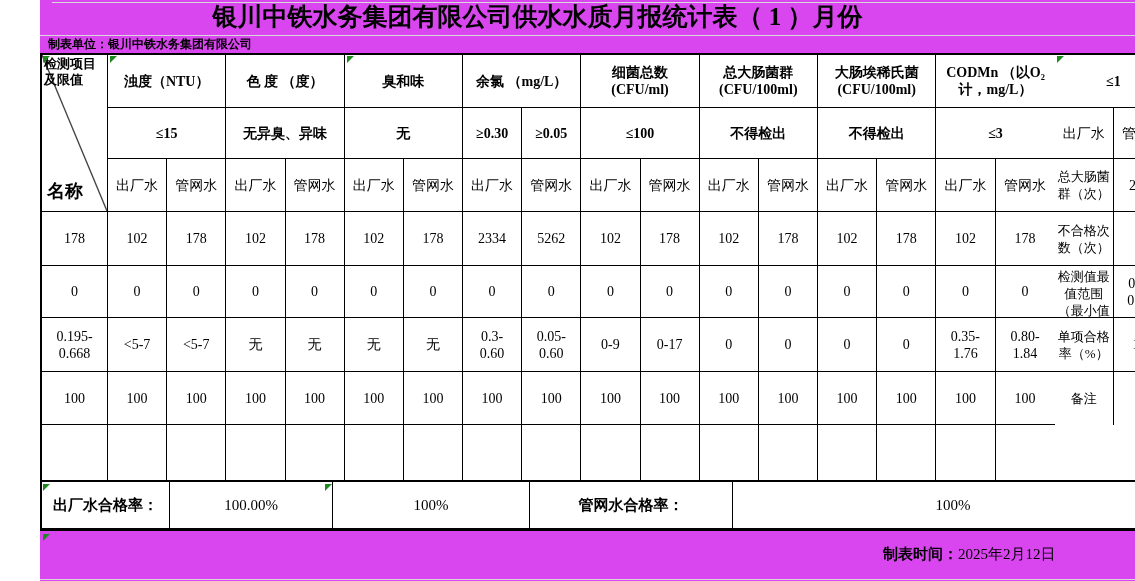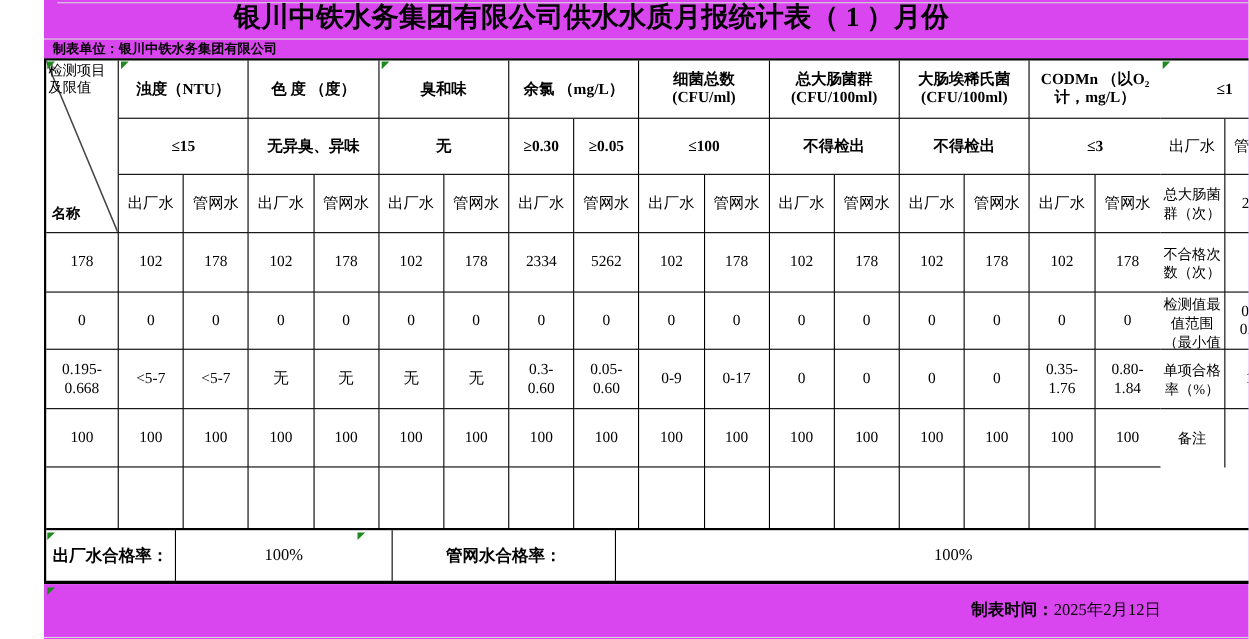--- a/index.html
+++ b/index.html
@@ -24,22 +24,22 @@
   .last{border-right:none;}
   .cells{display:contents;}
   .cells .c:last-child{border-right:none;}
   .nb .c{border-bottom:none;}
   .rl{font-size:13px;line-height:17px;padding:0 1px;}
   .rl.top{align-items:flex-start;padding-top:2px;}
   
   #corner{grid-column:1;grid-row:1/4;position:relative;display:block;
           border-right:1px solid #000;border-bottom:1px solid #000;box-sizing:border-box;}
   #corner svg{position:absolute;left:0;top:0;width:100%;height:100%;}
-  #corner .t1{position:absolute;left:2px;top:1px;font-size:13px;font-weight:normal;line-height:16px;}
-  #corner .t2{position:absolute;left:5px;bottom:8px;font-size:13px;font-weight:bold;}
+  #corner .t1{position:absolute;left:2px;top:1px;font-size:13px;font-weight:bold;line-height:16px;}
+  #corner .t2{position:absolute;left:5px;bottom:8px;font-size:18px;font-weight:bold;}
   
   #sumrow{display:flex;border-top:2px solid #000;height:48px;box-sizing:border-box;}
   .sc{display:flex;align-items:center;justify-content:center;border-right:1px solid #000;
       box-sizing:border-box;font-size:15px;height:100%;}
   .sc.lab{font-weight:bold;}
   .sc:last-child{border-right:none;}
   
   #footer{position:absolute;left:843px;top:545px;font-size:15px;white-space:nowrap;}
   #footer .flab{font-weight:bold;}
   
@@ -109,21 +109,22 @@
 
       <div class="c rl">单项合格率（%）</div>
       <div class="cells"><div class="c">100</div><div class="c">100</div><div class="c">100</div><div class="c">100</div><div class="c">100</div><div class="c">100</div><div class="c">100</div><div class="c">100</div><div class="c">100</div><div class="c">100</div><div class="c">100</div><div class="c">100</div><div class="c">100</div><div class="c">100</div><div class="c">100</div><div class="c">100</div><div class="c">100</div><div class="c">100</div></div>
 
       <div class="c rl" style="border-bottom:none;">备注</div>
       <div class="cells nb"><div class="c"></div><div class="c"></div><div class="c"></div><div class="c"></div><div class="c"></div><div class="c"></div><div class="c"></div><div class="c"></div><div class="c"></div><div class="c"></div><div class="c"></div><div class="c"></div><div class="c"></div><div class="c"></div><div class="c"></div><div class="c"></div><div class="c"></div><div class="c"></div></div>
 
     </div>
 
     <div id="sumrow">
-      <div class="sc lab" style="width:118px;">出厂水合格率：</div>
+      <div class="sc lab" style="width:128px;">出厂水合格率：</div>
+      <div class="sc" style="width:163px;">100.00%</div>
       <div class="sc" style="width:197px;">100%</div>
       <div class="sc lab" style="width:203px;">管网水合格率：</div>
       <div class="sc" style="flex:1;">100%</div>
     </div>
   </div>
 
   <div id="footer">
     <span class="flab">制表时间：</span><span>2025年2月12日</span>
   </div>
   <div class="grayline" style="left:0;top:579px;width:1135px;"></div>

